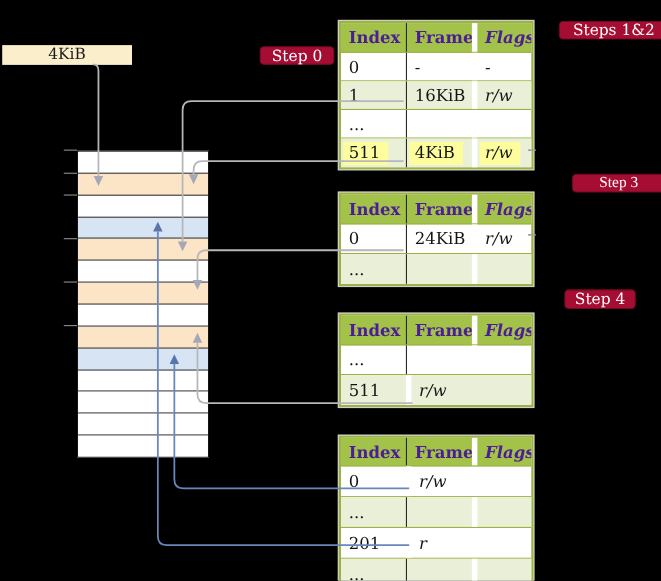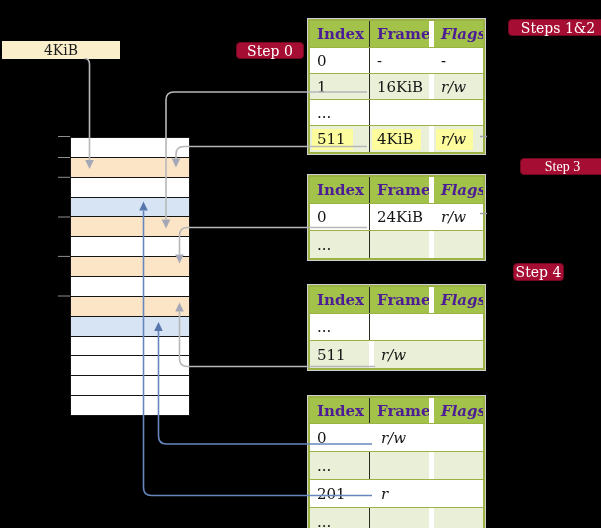--- a/index.html
+++ b/index.html
@@ -15,21 +15,21 @@
   }
   
   .badge{
     position:absolute;height:17px;background:var(--badge-red,#a60d33);
     border:1px solid #70091f;border-radius:4px;color:#fff;font-size:14px;
     display:flex;align-items:center;justify-content:center;box-sizing:border-box;
   }
   #badge-step0{left:188px;top:42px;width:68px;margin-left:48px;}
   #badge-steps12{left:508px;top:19px;width:100px;}
   #badge-step3{left:520px;top:158px;width:85px;font-family:Liberation Serif, serif;}
-  #badge-step4{left:513px;top:263px;width:51px;height:18px;}
+  #badge-step4{left:513px;top:263px;width:65px;height:18px;}
   
   #memory-column{
     position:absolute;left:70px;top:137px;width:120px;height:279px;
     border:1px solid #141414;box-sizing:border-box;display:flex;flex-direction:column;
     background:#fff;
   }
   .mem-row{flex:1;}
   .mem-row:not(:last-child){border-bottom:1px solid #141414;}
   .mem-row.white{background:var(--row-white,#ffffff);}
   .mem-row.orange{background:var(--frame-orange,#fce4c7);}

